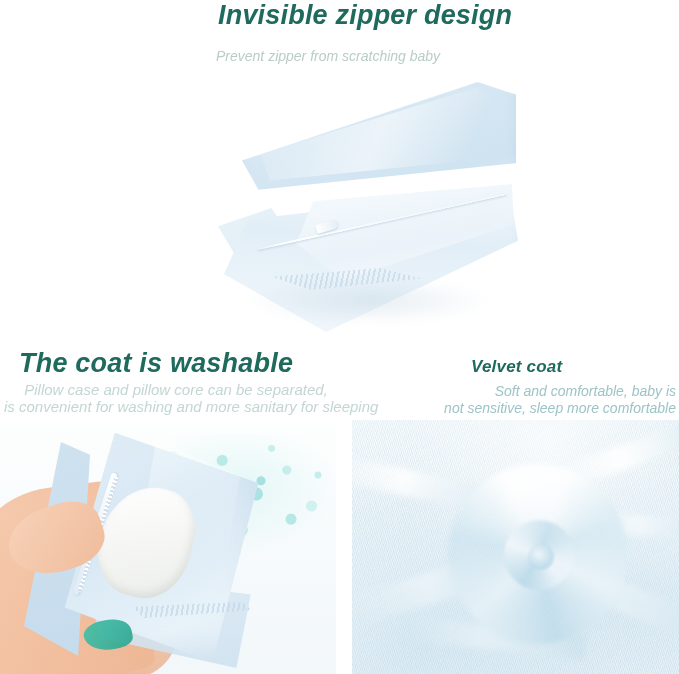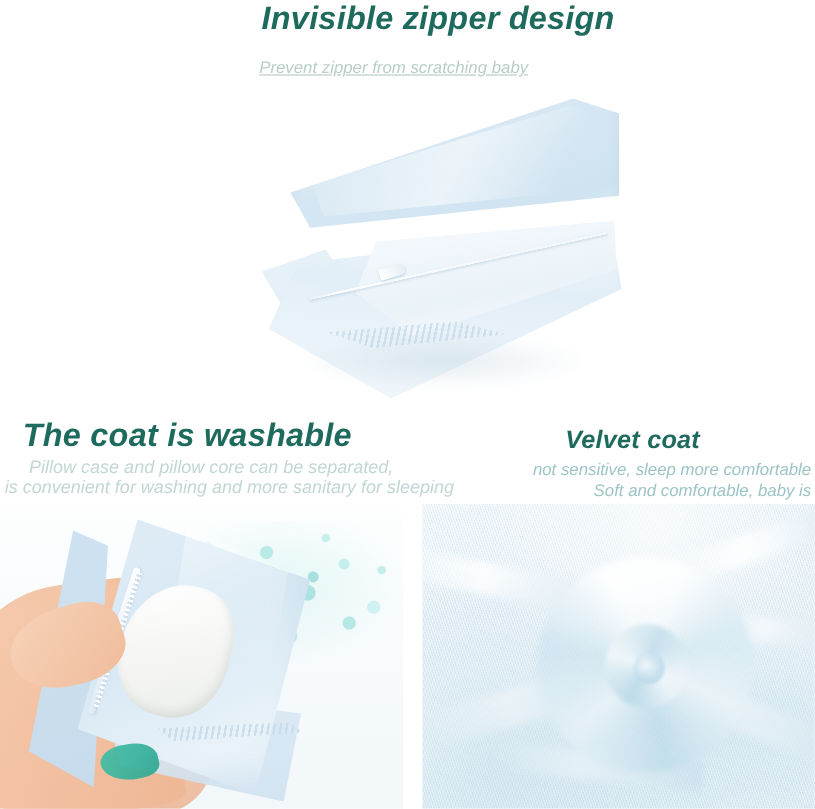--- a/index.html
+++ b/index.html
@@ -38,21 +38,20 @@
     font-size: 27px;
     line-height: 30px;
     margin-left: 32px;
   }
   #subtitle-main {
     left: 216px;
     top: 47px;
     font-size: 14px;
     line-height: 18px;
     color: #b9cdc8;
-    text-decoration: underline;
   }
 
   #heading-washable {
     left: 19px;
     top: 348px;
     font-size: 27px;
     line-height: 30px;
   }
   #sub-washable {
     left: 4px;
@@ -61,21 +60,21 @@
     line-height: 17px;
     color: #c2d6d4;
     text-align: center;
     width: 344px;
   }
   #sub-washable span { display: block; }
 
   #heading-velvet {
     left: 471px;
     top: 352px;
-    font-size: 21px;
+    font-size: 17px;
     line-height: 30px;
   }
   #sub-velvet {
     left: 340px;
     top: 383px;
     font-size: 14px;
     line-height: 17px;
     color: #9dc4c6;
     text-align: right;
     width: 336px;
@@ -496,22 +495,22 @@
   <div class="zip-line"></div>
   <div class="zip-teeth"></div>
   <div class="seam-stitch"></div>
   <div class="thumb"></div>
   <div class="green-peek"></div>
 </div>
 
 <div class="heading" id="heading-velvet">Velvet coat</div>
 
 <div class="subtext" id="sub-velvet">
+  <span>Soft and comfortable, baby is</span>
   <span>not sensitive, sleep more comfortable</span>
-  <span>Soft and comfortable, baby is</span>
 </div>
 
 <div id="photo-velvet">
   <div class="nap"></div>
   <div class="fold f1"></div>
   <div class="fold f2"></div>
   <div class="fold f3"></div>
   <div class="fold f4"></div>
   <div class="fold f5"></div>
   <div class="fold f6"></div>

